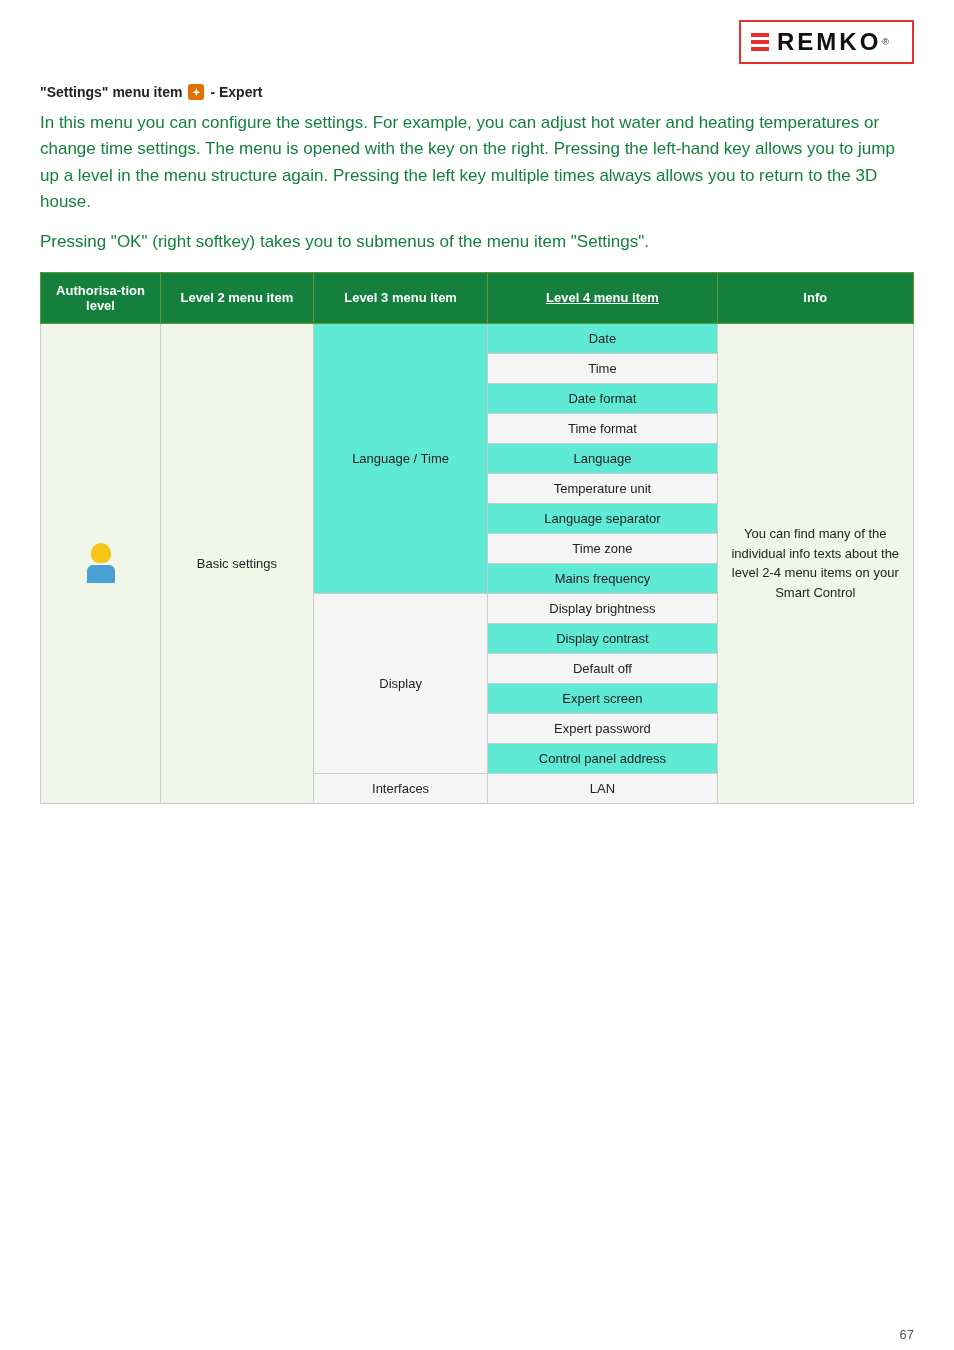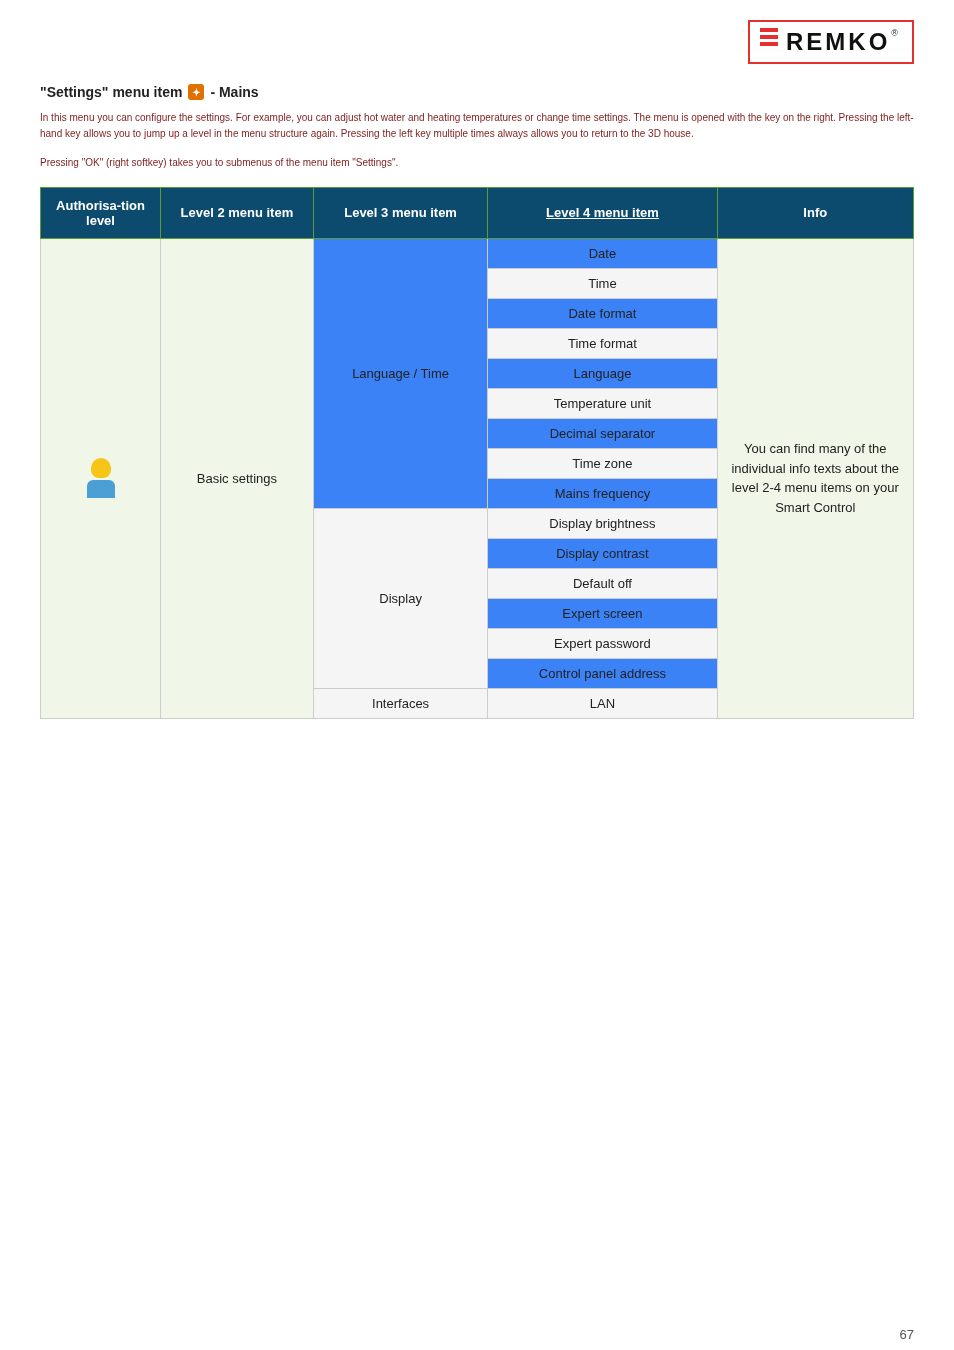--- a/index.html
+++ b/index.html
@@ -54,47 +54,47 @@
       content: '✦';
       color: white;
       font-size: 10px;
       position: absolute;
       top: 50%;
       left: 50%;
       transform: translate(-50%, -50%);
     }
 
     .description {
-      font-size: 10px;
+      font-size: 17px;
       line-height: 1.55;
       margin-bottom: 14px;
-      color: #7f1d1d;
+      color: #15803d;
     }
 
     
     .main-table {
       width: 100%;
       border-collapse: collapse;
       margin-top: 16px;
     }
     .main-table th {
-      background: #0c4a6e;
+      background: #15803d;
       color: #fff;
       font-weight: bold;
       font-size: 13px;
       text-align: center;
       padding: 10px 8px;
       border: 1px solid #5a9e30;
     }
     .main-table td {
       border: 1px solid #ccc;
       text-align: center;
       font-size: 13px;
       padding: 7px 8px;
-      background: #3b82f6;
+      background: #5eead4;
       vertical-align: middle;
     }
     .main-table tr:nth-child(even) td {
       background: #f5f5f5;
     }
     .col-auth { width: 11%; }
     .col-l2 { width: 14%; }
     .col-l3 { width: 16%; margin-left: 11px; }
     .col-l4 { width: 21%; text-decoration: underline; }
     .col-info { width: 18%; }
@@ -147,35 +147,35 @@
       right: 40px;
       font-size: 13px;
       color: #555;
       text-align: right;
     }
   </style>
 </head>
 <body>
 
 <div class="logo-area">
-  <div style="display:flex; border:2.5px solid #e63030; padding:6px 14px 6px 10px; position:relative;">
+  <div style="display:flex; align-items:center; border:2.5px solid #e63030; padding:6px 23px 6px 10px; position:relative;">
     <div class="logo-bars">
       <div class="logo-bar"></div>
       <div class="logo-bar"></div>
       <div class="logo-bar"></div>
     </div>
     <span style="font-size:24px;font-weight:900;letter-spacing:3px;color:#111;">REMKO</span>
     <sup style="font-size:9px;vertical-align:super;margin-left:1px;">®</sup>
   </div>
 </div>
 
 <div class="section-title">
   <span>"Settings" menu item</span>
   <span class="gear-icon-inline"></span>
-  <span>- Mains</span>
+  <span>- Expert</span>
 </div>
 
 <p class="description">In this menu you can configure the settings. For example, you can adjust hot water and heating temperatures or change time settings. The menu is opened with the key on the right. Pressing the left-hand key allows you to jump up a level in the menu structure again. Pressing the left key multiple times always allows you to return to the 3D house.</p>
 <p class="description">Pressing "OK" (right softkey) takes you to submenus of the menu item "Settings".</p>
 
 <table class="main-table">
   <thead>
     <tr>
       <th class="col-auth">Authorisa-tion level</th>
       <th class="col-l2">Level 2 menu item</th>
@@ -213,21 +213,21 @@
 
     <tr>
       <td>Language</td>
     </tr>
 
     <tr>
       <td>Temperature unit</td>
     </tr>
 
     <tr>
-      <td>Decimal separator</td>
+      <td>Language separator</td>
     </tr>
 
     <tr>
       <td>Time zone</td>
     </tr>
 
     <tr>
       <td>Mains frequency</td>
     </tr>
 

